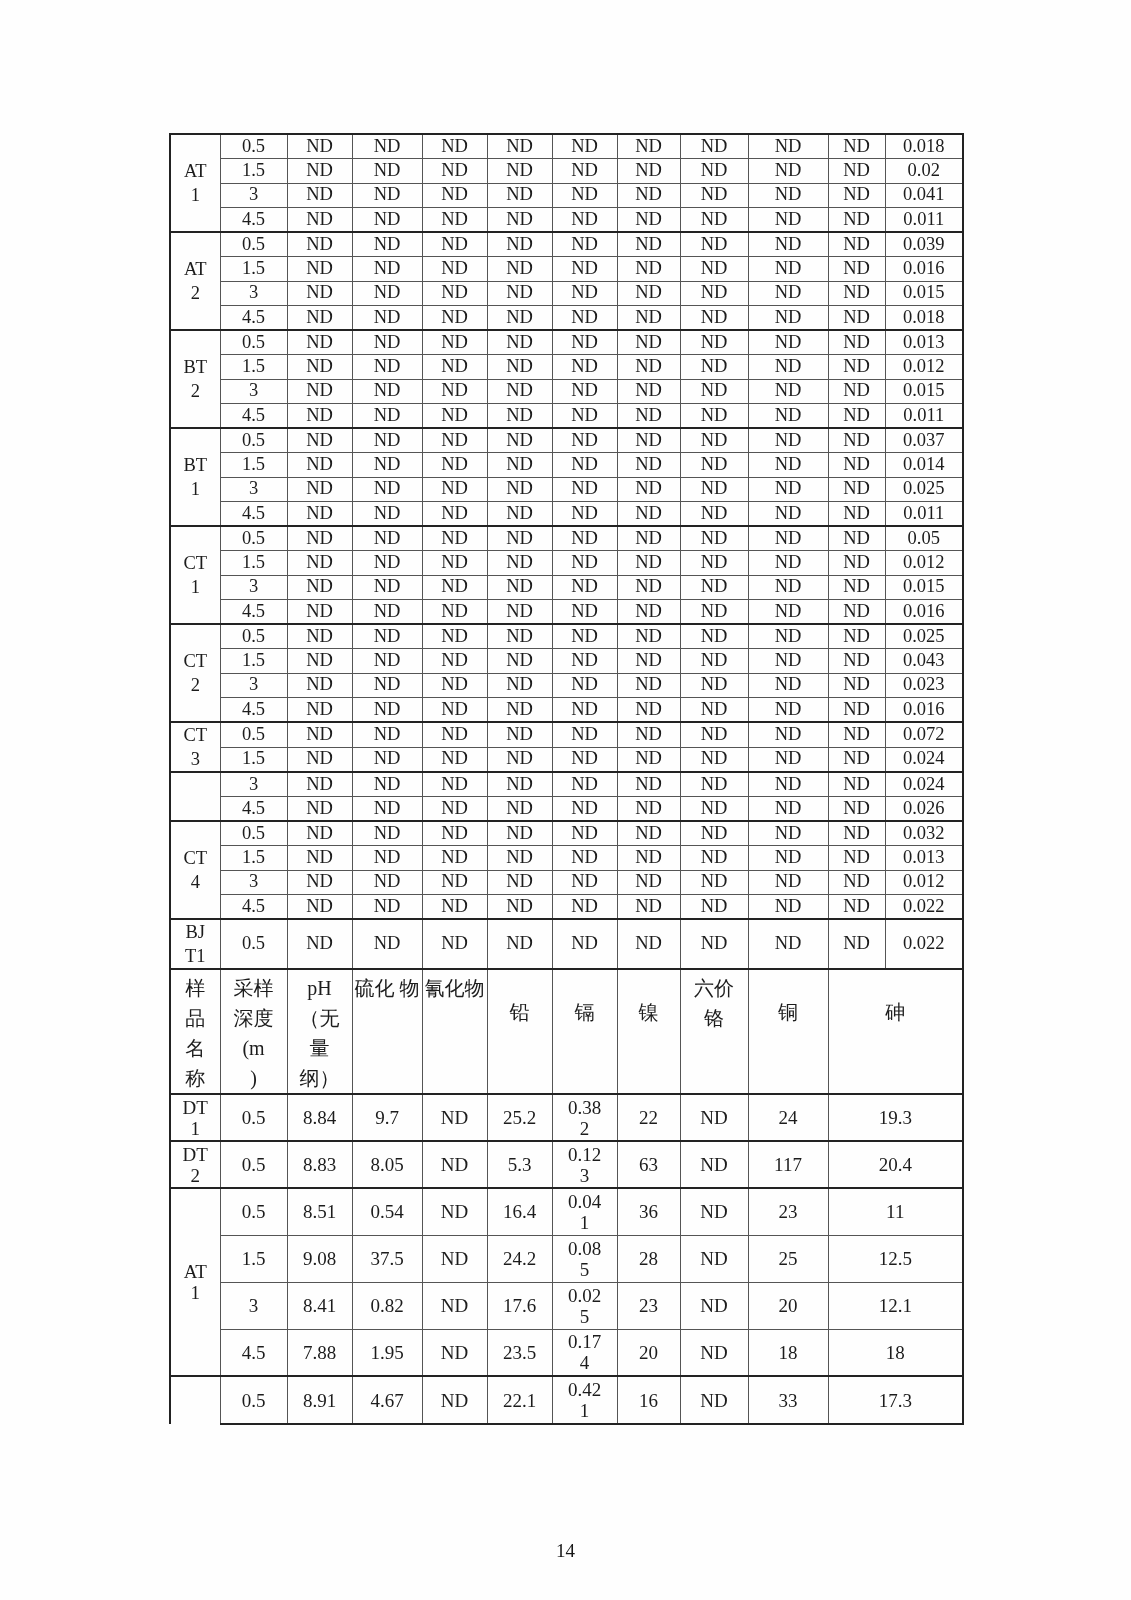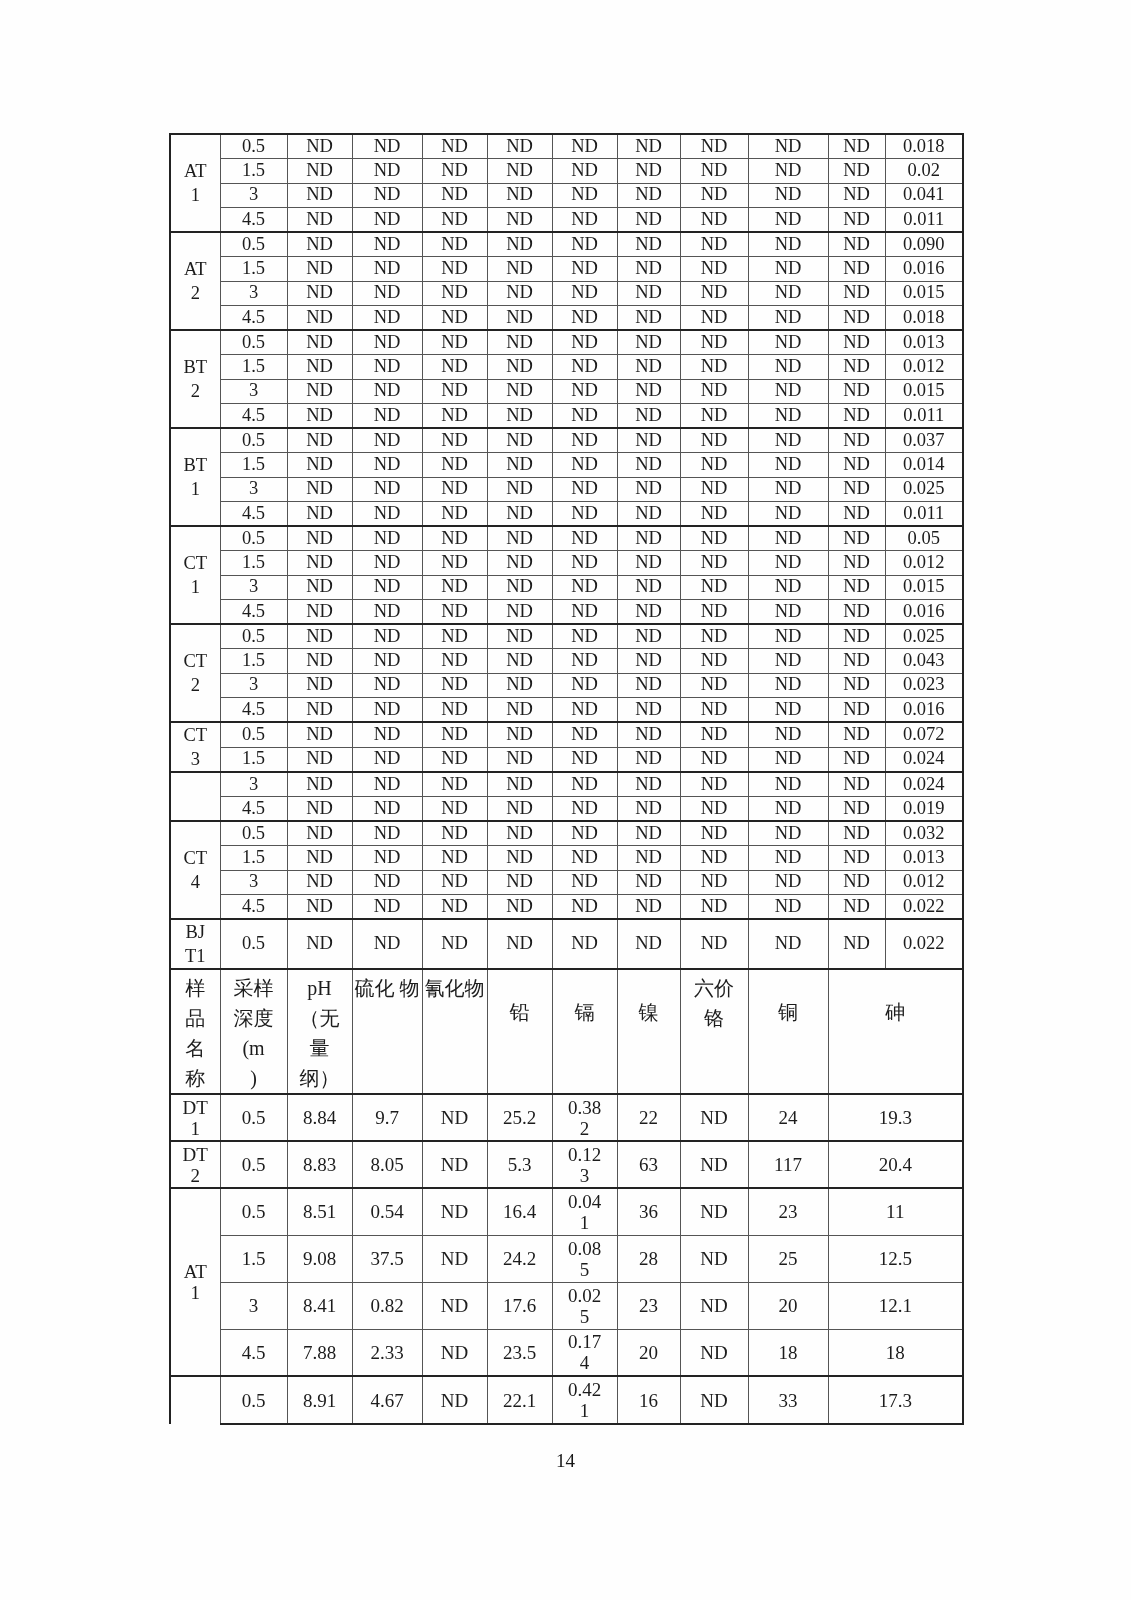--- a/index.html
+++ b/index.html
@@ -48,21 +48,21 @@
     line-height: 30px;
   }
   tr.hdr-row td.hdr-mid { padding-top: 27px; }
   tr.bot-row { height: 47px; }
   tr.bot-row td { font-size: 19px; line-height: 21px; }
   tr.last-row { height: 48px; }
   tr.last-row td { border-bottom: 2px solid #222222; }
   tr.last-row td.open-bottom { border-bottom: none; }
   .pagenum {
     position: absolute;
-    left: 0; top: 1450px;
+    left: 0; top: 1540px;
     width: 100%;
     text-align: center;
     font-size: 19px;
     color: #161616;
   }
 </style>
 </head>
 <body>
 
 <div class="page">
@@ -142,21 +142,21 @@
           <td>0.5</td>
           <td>ND</td>
           <td>ND</td>
           <td>ND</td>
           <td>ND</td>
           <td>ND</td>
           <td>ND</td>
           <td>ND</td>
           <td>ND</td>
           <td>ND</td>
-          <td>0.090</td>
+          <td>0.039</td>
         </tr>
         <tr class="top-row">
           <td>1.5</td>
           <td>ND</td>
           <td>ND</td>
           <td>ND</td>
           <td>ND</td>
           <td>ND</td>
           <td>ND</td>
           <td>ND</td>
@@ -452,21 +452,21 @@
           <td>4.5</td>
           <td>ND</td>
           <td>ND</td>
           <td>ND</td>
           <td>ND</td>
           <td>ND</td>
           <td>ND</td>
           <td>ND</td>
           <td>ND</td>
           <td>ND</td>
-          <td>0.019</td>
+          <td>0.026</td>
         </tr>
         <tr class="top-row gs">
           <td class="name-cell" rowspan="4">CT
 4</td>
           <td>0.5</td>
           <td>ND</td>
           <td>ND</td>
           <td>ND</td>
           <td>ND</td>
           <td>ND</td>
@@ -620,21 +620,21 @@
           <td>0.02
 5</td>
           <td>23</td>
           <td>ND</td>
           <td>20</td>
           <td colspan="2">12.1</td>
         </tr>
         <tr class="bot-row">
           <td>4.5</td>
           <td>7.88</td>
-          <td>2.33</td>
+          <td>1.95</td>
           <td>ND</td>
           <td>23.5</td>
           <td>0.17
 4</td>
           <td>20</td>
           <td>ND</td>
           <td>18</td>
           <td colspan="2">18</td>
         </tr>
         <tr class="bot-row gs last-row">

